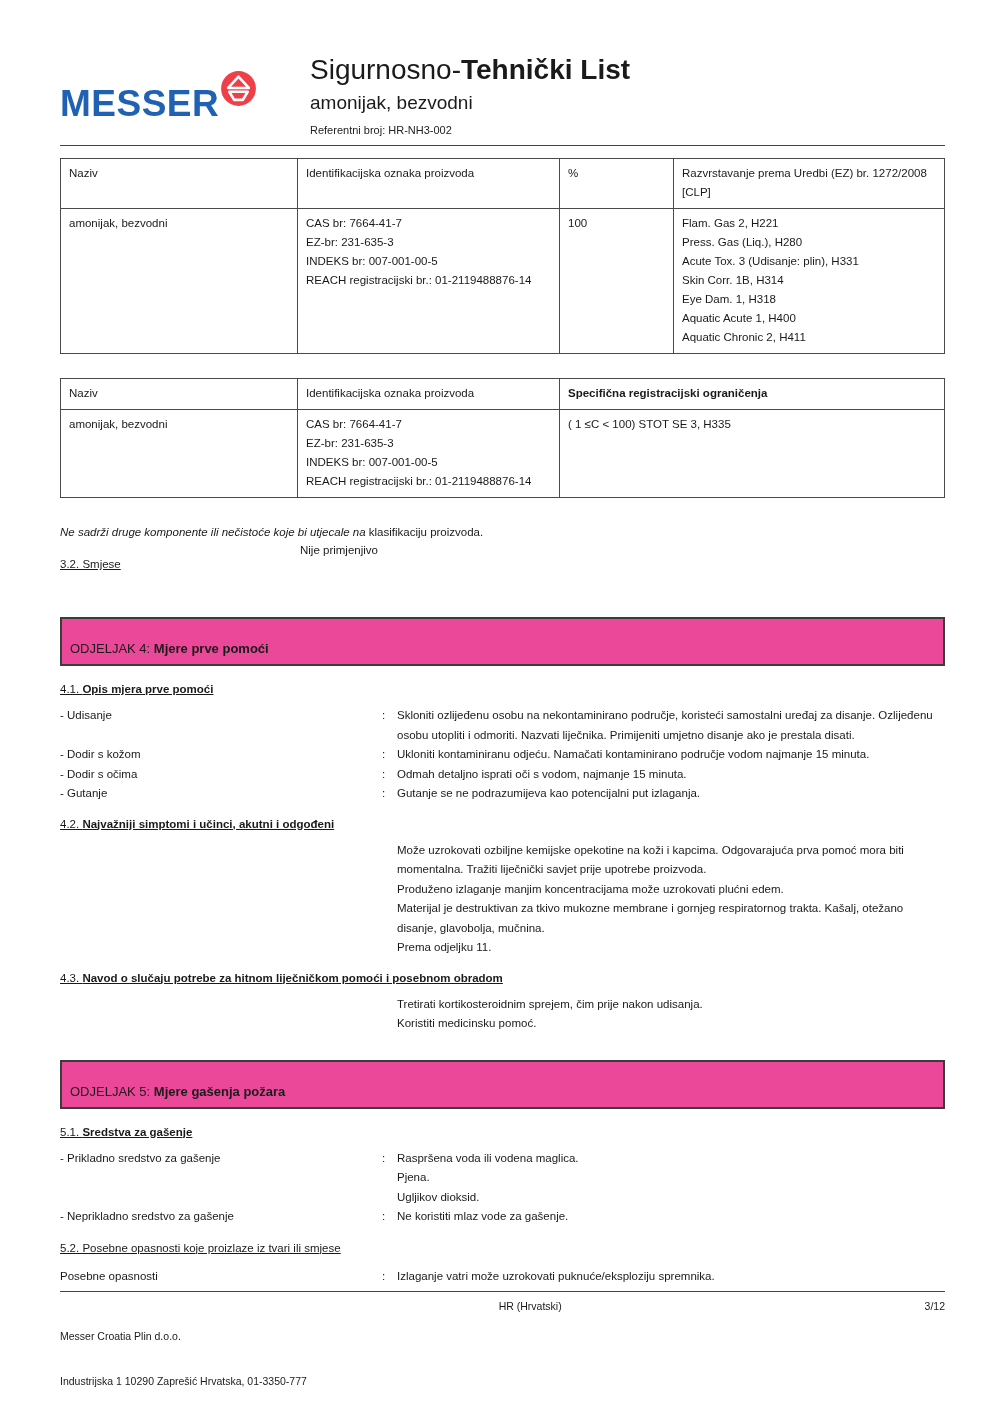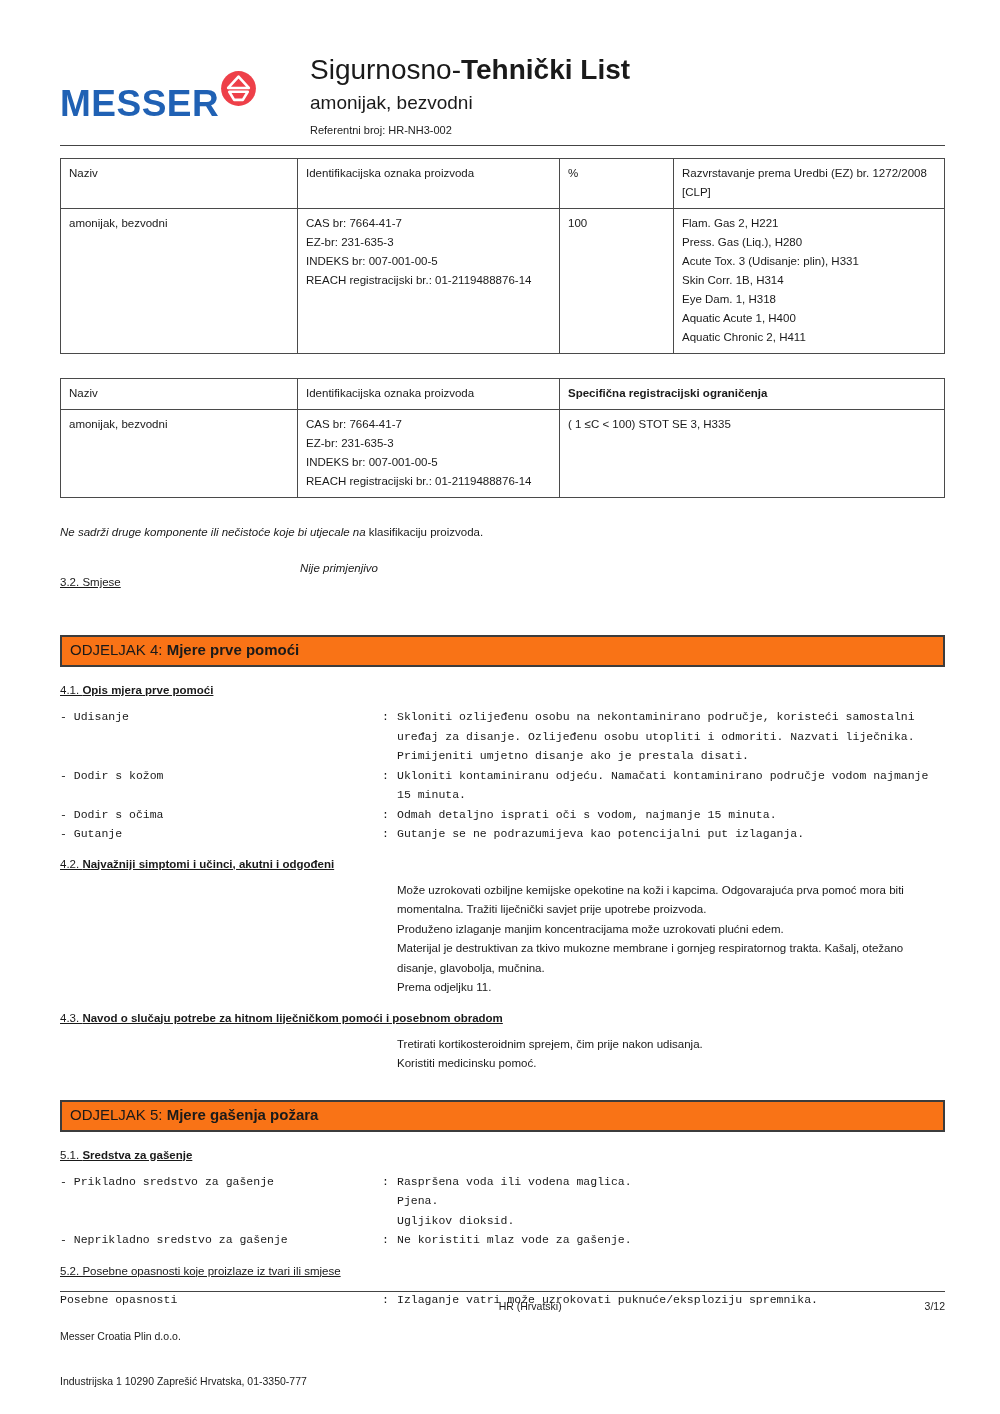--- a/index.html
+++ b/index.html
@@ -30,37 +30,37 @@
   td, th { border:1px solid #4a4a4a; vertical-align:top; text-align:left;
            padding:5px 16px 6px 8px; font-weight:normal; }
   th.bold { font-weight:bold; }
   .c-naziv { width:237px; }
   .c-ident { width:262px; }
   .c-pct   { width:114px; }
 
   
   .notes { margin-top:26px; font-size:11.5px; line-height:17px; }
   .note-main i { font-style:italic; }
-  .note-na { margin-left:240px; margin-top:19px;font-style:italic; }
+  .note-na { margin-left:240px; margin-top:1px; }
   .note-smjese { text-decoration:underline; margin-top:-3px; }
 
   
   .section-bar {
-    background:#f97316; border:2px solid #3c3c3c; padding:3px 8px 6px 8px;
-    font-size:15px; line-height:19px;
+    background:#ec4899; border:2px solid #3c3c3c; padding:20px 8px 6px 8px;
+    font-size:13px; line-height:19px;
   }
   .section-bar b { font-weight:bold; }
   .s4 { margin-top:44px; }
   .s5 { margin-top:26px; }
 
   .subhead { font-size:11.5px; margin-top:15px; text-decoration:underline; line-height:16px; }
   .subhead b { font-weight:bold; }
   .subhead.plain { font-weight:normal; }
 
-  .defblock { margin-top:9px;font-family:Liberation Mono, monospace; }
+  .defblock { margin-top:9px; }
   .defrow { display:flex; font-size:11.5px; line-height:19.5px; }
   .dlabel { flex:0 0 322px; }
   .dcolon { flex:0 0 15px; }
   .dvalue { flex:1; }
   .indent { margin-left:337px; font-size:11.5px; line-height:19.5px; margin-top:9px; }
 
   
   .footer { position:absolute; left:60px; right:55px; top:1291px; }
   .footer-rule { border-top:1px solid #444; }
   .footer-cols { display:flex; margin-top:7px; font-size:10.5px; line-height:15px; }

